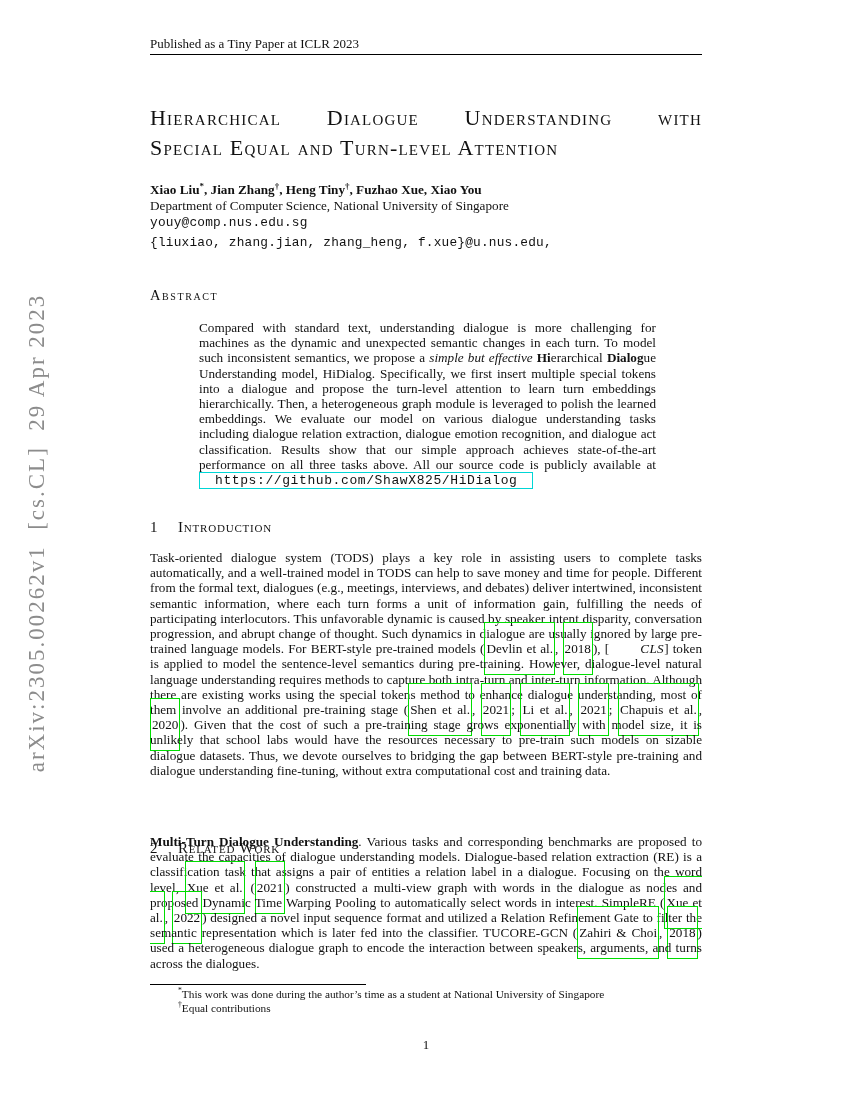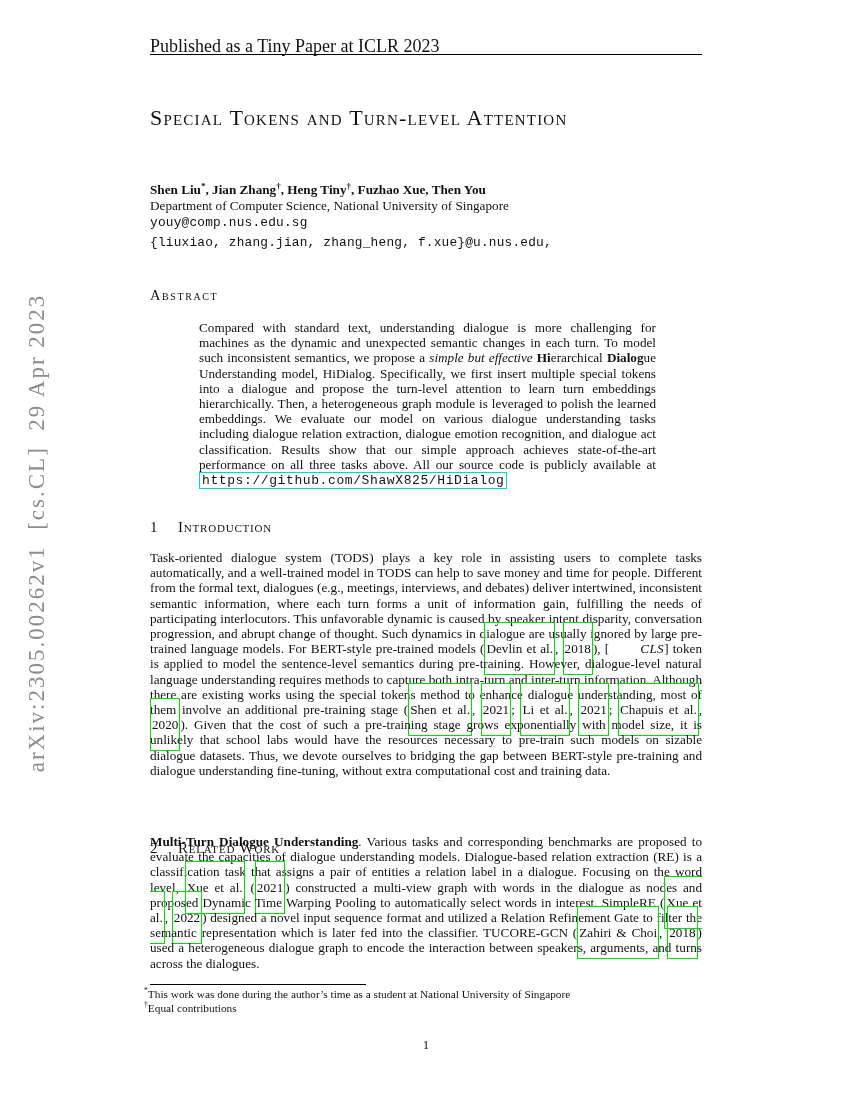--- a/index.html
+++ b/index.html
@@ -8,21 +8,21 @@
     width:850px;height:1100px;
     background:#ffffff;
     font-family:"Liberation Serif", serif;
     color:#111;
     overflow:hidden;
     margin:0 auto;
   }
   
   .header{
     position:absolute;left:150px;top:36px;width:552px;
-    font-size:18px;
+    font-size:13px;
   }
   .header-rule{
     position:absolute;left:150px;top:54px;width:552px;height:1.4px;
     background:#000;
   }
   
   .title{
     position:absolute;left:150px;top:103px;width:552px;
     margin:0;font-weight:normal;
     font-size:22px;line-height:30px;
@@ -75,33 +75,33 @@
   
   .seg-i{font-style:italic;margin-top:48px;}
   .seg-b{font-weight:bold;}
   .seg-mi{font-style:italic;letter-spacing:0.4px;margin-left:31px;}
   .seg-cite{
     border:1px solid var(--citation-box,#00dd00);
     padding:18px 1px;
   }
   .seg-url{
     border:1px solid var(--url-box,#00d6d6);
-    padding:0 2px;
+    padding:0 15px;
     font-family:"Liberation Mono", monospace;
     font-size:13px;letter-spacing:0.6px;
     white-space:nowrap;
   }
   sup.seg-sup{font-size:68%;line-height:0;vertical-align:super;}
   
   .footnote-rule{
     position:absolute;left:150px;top:984px;width:216px;height:1px;
     background:#000;
   }
   .footnotes{
-    position:absolute;left:134px;top:988px;width:552px;
+    position:absolute;left:168px;top:988px;width:552px;
     font-size:11.3px;line-height:13.8px;
   }
   .footnote{text-indent:10px;}
   
   .page-number{
     position:absolute;left:150px;top:1037px;width:552px;
     text-align:center;font-size:13px;
   }
   
   .watermark{
@@ -117,25 +117,26 @@
 <body>
 
 <div class="page">
 
   <div class="watermark">arXiv:2305.00262v1  [cs.CL]  29 Apr 2023</div>
 
   <div class="header">Published as a Tiny Paper at ICLR 2023</div>
   <div class="header-rule"></div>
 
   <h1 class="title">
-    <span class="title-line">Special Tokens and Turn-level Attention</span>
+    <span class="title-line line1">Hierarchical Dialogue Understanding with</span>
+    <span class="title-line">Special Equal and Turn-level Attention</span>
   </h1>
 
   <div class="authors">
-    <div class="author-names"><span class="seg-n">Shen Liu</span><sup class="seg-sup">*</sup><span class="seg-n">, Jian Zhang</span><sup class="seg-sup">†</sup><span class="seg-n">, Heng Tiny</span><sup class="seg-sup">†</sup><span class="seg-n">, Fuzhao Xue, Then You</span></div>
+    <div class="author-names"><span class="seg-n">Xiao Liu</span><sup class="seg-sup">*</sup><span class="seg-n">, Jian Zhang</span><sup class="seg-sup">†</sup><span class="seg-n">, Heng Tiny</span><sup class="seg-sup">†</sup><span class="seg-n">, Fuzhao Xue, Xiao You</span></div>
     <div class="affiliation">Department of Computer Science, National University of Singapore</div>
     <div class="email">youy@comp.nus.edu.sg</div>
     <div class="email first">{liuxiao, zhang.jian, zhang_heng, f.xue}@u.nus.edu,</div>
   </div>
 
   <div class="abstract-heading">Abstract</div>
   <div class="abstract-body"><span class="seg-n">Compared with standard text, understanding dialogue is more challenging for machines as the dynamic and unexpected semantic changes in each turn. To model such inconsistent semantics, we propose a </span><span class="seg-i">simple but effective</span><span class="seg-n"> </span><span class="seg-b">Hi</span><span class="seg-n">erarchical </span><span class="seg-b">Dialog</span><span class="seg-n">ue Understanding model, HiDialog. Specifically, we first insert multiple special tokens into a dialogue and propose the turn-level attention to learn turn embeddings hierarchically. Then, a heterogeneous graph module is leveraged to polish the learned embeddings. We evaluate our model on various dialogue understanding tasks including dialogue relation extraction, dialogue emotion recognition, and dialogue act classification. Results show that our simple approach achieves state-of-the-art performance on all three tasks above. All our source code is publicly available at </span><span class="seg-url">https://github.com/ShawX825/HiDialog</span></div>
 
   <div class="section-heading s1">
     <span class="secnum">1</span><span class="sectext">Introduction</span>

